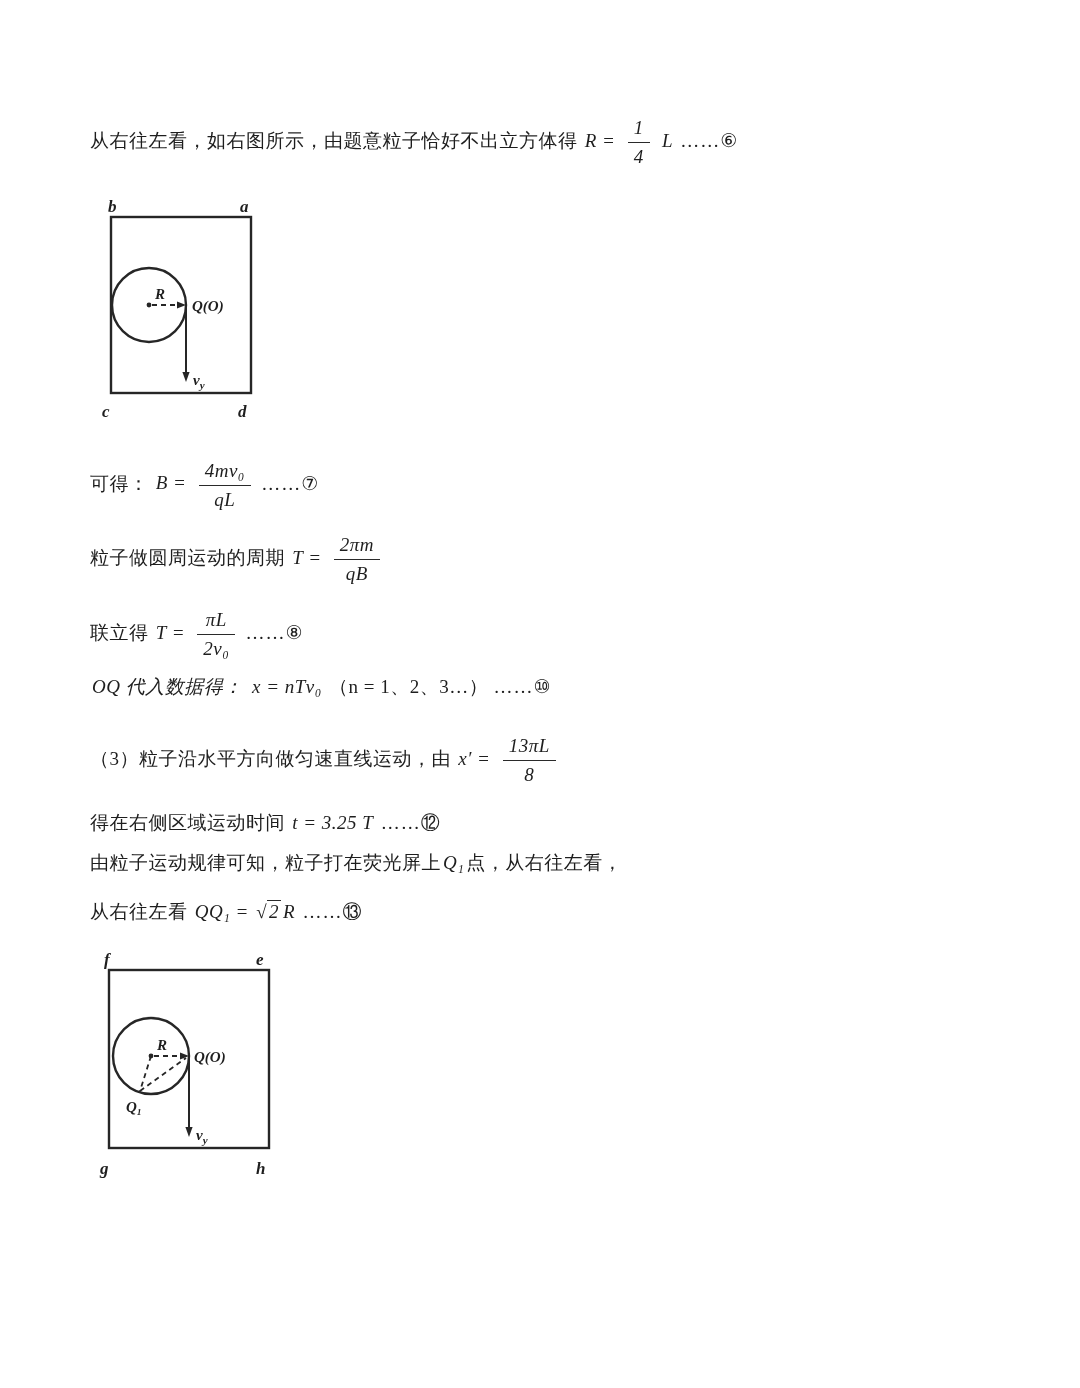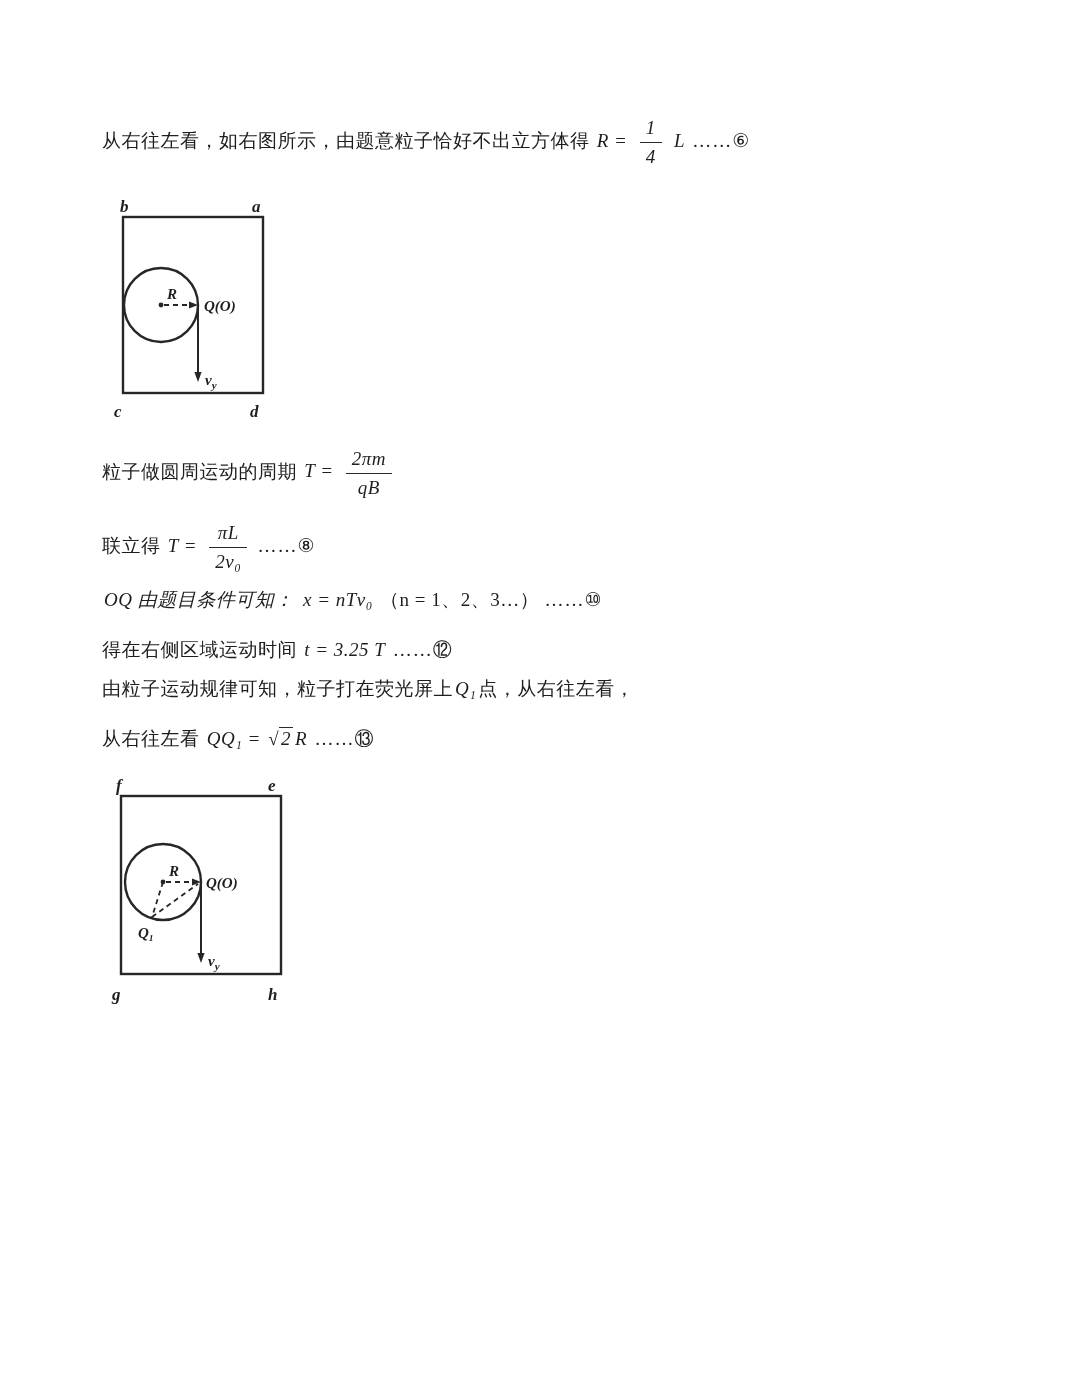--- a/index.html
+++ b/index.html
@@ -2,21 +2,21 @@
 <html><head>
 <meta charset="utf-8">
 <style>
   * { margin: 0; padding: 0; box-sizing: border-box; }
   html, body { width: 1080px; height: 1388px; background: #ffffff; }
   body {
     font-family: "Liberation Serif", "DejaVu Serif", serif;
     color: #1e1e1e;
     overflow: hidden;
   }
-  .content { padding: 116px 60px 0 90px; margin-left: 12px; }
+  .content { padding: 116px 60px 0 90px; }
   .line { font-size: 19px; line-height: 1.45; letter-spacing: 0.5px; }
   .mvar { font-style: italic; font-family: "Liberation Serif", serif; padding: 0 2px; }
   .frac {
     display: inline-block;
     vertical-align: middle;
     text-align: center;
     font-style: italic;
     font-size: 19px;
     margin: 0 5px;
     line-height: 1.15;
@@ -65,43 +65,54 @@
       <polygon points="88,106 79,102.4 79,109.6" fill="#262626"></polygon>
       <text x="57" y="100" class="svgm">R</text>
       <text x="94" y="112" class="svgm">Q(O)</text>
 
       <line x1="88" y1="108" x2="88" y2="174" class="solid"></line>
       <polygon points="88,183 84.4,173 91.6,173" fill="#262626"></polygon>
       <text x="95" y="186" class="svgm"><tspan>v</tspan><tspan dy="4" font-size="11">y</tspan></text>
     </svg>
   </figure>
 
+  <p class="line mt-l">
+    <span>可得：</span>
+    <span class="mvar">B =</span>
+    <span class="frac"><span class="num">4mv₀</span><span class="den">qL</span></span>
+    <span class="tail">……⑦</span>
+  </p>
 
   <p class="line mt-m">
     <span>粒子做圆周运动的周期</span>
     <span class="mvar">T =</span>
     <span class="frac"><span class="num">2πm</span><span class="den">qB</span></span>
   </p>
 
   <p class="line mt-m">
     <span>联立得</span>
     <span class="mvar">T =</span>
     <span class="frac"><span class="num">πL</span><span class="den">2v₀</span></span>
     <span class="tail">……⑧</span>
   </p>
 
 
   <p class="line mt-s">
-    <span class="mvar">OQ 由题目条件可知：</span>
+    <span class="mvar">OQ 代入数据得：</span>
     <span class="mvar">x = nTv₀</span>
     <span>（n = 1、2、3…）</span>
     <span class="tail">……⑩</span>
   </p>
 
 
+  <p class="line mt-l">
+    <span>（3）粒子沿水平方向做匀速直线运动，由</span>
+    <span class="mvar">x′ =</span>
+    <span class="frac"><span class="num">13πL</span><span class="den">8</span></span>
+  </p>
 
   <p class="line mt-m">
     <span>得在右侧区域运动时间</span>
     <span class="mvar">t = 3.25 T</span>
     <span class="tail">……⑫</span>
   </p>
 
   <p class="line mt-s">
     <span>由粒子运动规律可知，粒子打在荧光屏上</span><span class="mvar">Q₁</span><span>点，从右往左看，</span>
   </p>

